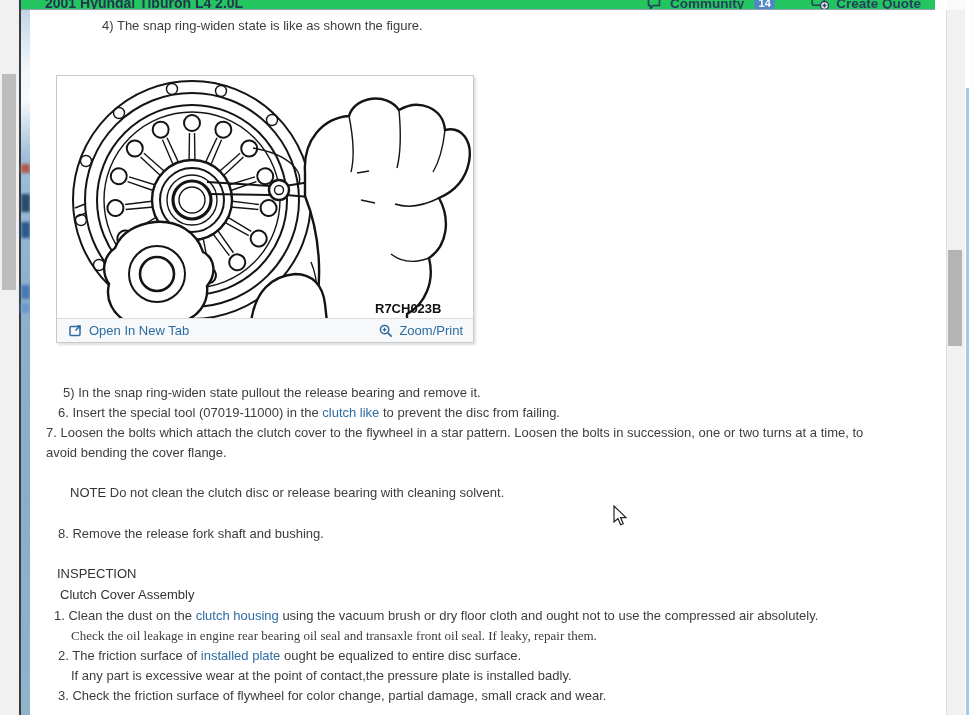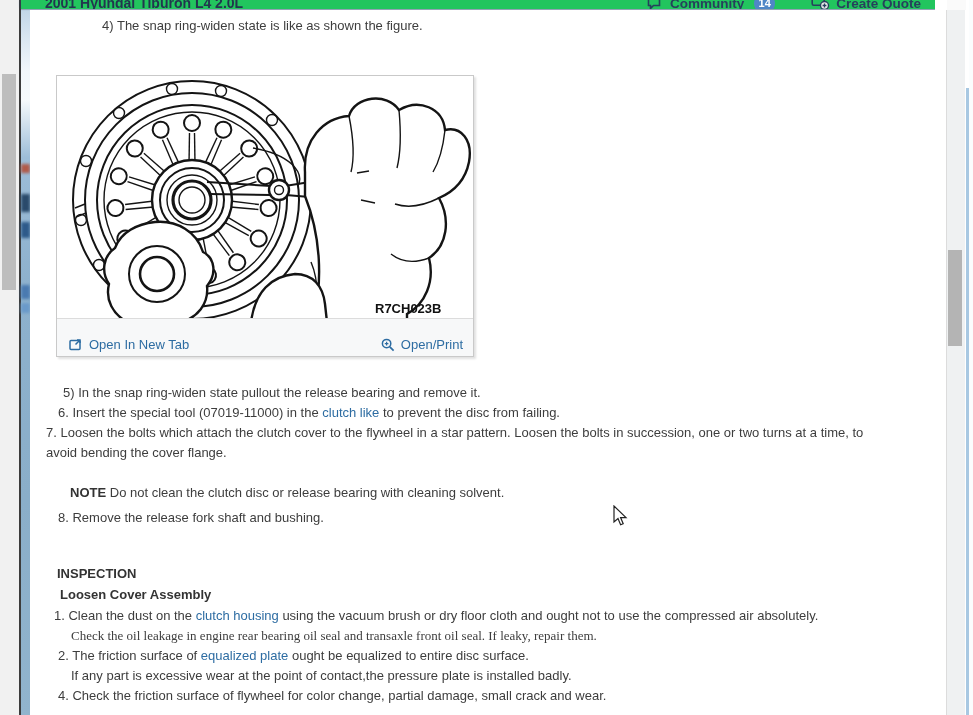--- a/index.html
+++ b/index.html
@@ -34,29 +34,29 @@
   
   #right-track{left:946px;top:10px;width:18px;height:705px;background:#eff1f2;border-left:1px solid #dcdcdc;}
   #right-thumb{left:948px;top:250px;width:14px;height:96px;background:#b4b4b4;}
   #right-blueline{left:966px;top:88px;width:3px;height:627px;background:#a8c8e2;}
   #right-white{left:969px;top:0;width:4px;height:715px;background:#fbfdfe;}
   #right-topwhite{left:947px;top:0;width:19px;height:10px;background:#fafafa;}
 
   
   .para{font-size:13px;line-height:20px;color:#3d3d3d;}
   .para a{color:#2d6ca2;text-decoration:none;cursor:pointer;}
-  .bold{font-weight:bold;color:#333;}
+  .bold{font-weight:normal;color:#333;}
 
   
   #figure-card{left:56px;top:75px;width:416px;background:#7f1d1d;border:1px solid #c9c9c9;
                box-shadow:2px 2px 2px rgba(0,0,0,0.12);}
   #figure-drawing{display:block;width:416px;height:242px;background:#fff;}
   #figure-footer{height:23px;background:#f7f8f9;border-top:1px solid #dcdcdc;
                  display:flex;align-items:center;justify-content:space-between;
-                 padding:14px 10px 0 12px;font-size:13px;}
+                 padding:0 10px 0 12px;font-size:13px;}
   .fig-link{display:flex;align-items:center;gap:6px;color:#2d6ca2;cursor:pointer;}
   .draw{stroke:#141414;fill:none;stroke-width:2;}
   .draw-thin{stroke:#141414;fill:none;stroke-width:1.4;}
   .draw-white{stroke:#141414;fill:#ffffff;stroke-width:2.4;}
   #figure-code{font-weight:bold;font-size:13px;fill:#111;font-family:"Liberation Sans",sans-serif;}
 </style>
 </head>
 <body>
 
 <div class="abs" id="left-gutter"></div>
@@ -237,45 +237,45 @@
         <path d="M6.5,6.5 L11,2 M8,2 h3 v3" fill="none" stroke="#2d6ca2" stroke-width="1.5"></path>
       </svg>
       <span>Open In New Tab</span>
     </div>
     <div class="fig-link">
       <svg width="14" height="14" viewBox="0 0 14 14">
         <circle cx="5.6" cy="5.6" r="4.2" fill="none" stroke="#2d6ca2" stroke-width="1.5"></circle>
         <line x1="8.8" y1="8.8" x2="12.6" y2="12.6" stroke="#2d6ca2" stroke-width="1.7"></line>
         <path d="M5.6,3.8 v3.6 M3.8,5.6 h3.6" stroke="#2d6ca2" stroke-width="1.2"></path>
       </svg>
-      <span>Open/Print</span>
+      <span>Zoom/Print</span>
     </div>
   </div>
 </div>
 
 <div class="abs para" style="left:63px;top:383px;width:840px;">5) In the snap ring-widen state pullout the release bearing and remove it.</div>
 
 <div class="abs para" style="left:58px;top:403px;width:860px;"><span>6. Insert the special tool (07019-11000) in the </span><a>clutch like</a><span> to prevent the disc from failing.</span></div>
 
 <div class="abs para" style="left:46px;top:423px;width:850px;">7. Loosen the bolts which attach the clutch cover to the flywheel in a star pattern. Loosen the bolts in succession, one or two turns at a time, to avoid bending the cover flange.</div>
 
 <div class="abs para" style="left:70px;top:483px;width:840px;"><span class="bold">NOTE</span><span> Do not clean the clutch disc or release bearing with cleaning solvent.</span></div>
 
-<div class="abs para" style="left:58px;top:508px;width:840px;">8. Remove the release fork shaft and bushing.</div>
+<div class="abs para" style="left:58px;top:524px;width:840px;">8. Remove the release fork shaft and bushing.</div>
 
 <div class="abs para bold" style="left:57px;top:564px;">INSPECTION</div>
-<div class="abs para bold" style="left:60px;top:585px;">Loosen Cover Assembly</div>
+<div class="abs para bold" style="left:60px;top:585px;">Clutch Cover Assembly</div>
 
 <div class="abs para" style="left:54px;top:606px;width:870px;"><span>1. Clean the dust on the </span><a>clutch housing</a><span> using the vacuum brush or dry floor cloth and ought not to use the compressed air absolutely.</span></div>
 <div class="abs para" style="left:71px;top:626px;width:850px;font-family:Liberation Serif, serif;">Check the oil leakage in engine rear bearing oil seal and transaxle front oil seal. If leaky, repair them.</div>
 
-<div class="abs para" style="left:58px;top:646px;width:860px;"><span>2. The friction surface of </span><a>equalized plate</a><span> ought be equalized to entire disc surface.</span></div>
+<div class="abs para" style="left:58px;top:646px;width:860px;"><span>2. The friction surface of </span><a>installed plate</a><span> ought be equalized to entire disc surface.</span></div>
 <div class="abs para" style="left:71px;top:666px;width:850px;">If any part is excessive wear at the point of contact,the pressure plate is installed badly.</div>
 
-<div class="abs para" style="left:58px;top:686px;width:860px;">4. Check the friction surface of flywheel for color change, partial damage, small crack and wear.</div>
+<div class="abs para" style="left:58px;top:686px;width:860px;">3. Check the friction surface of flywheel for color change, partial damage, small crack and wear.</div>
 
 <div class="abs" id="right-topwhite"></div>
 <div class="abs" id="right-track"></div>
 <div class="abs" id="right-thumb"></div>
 <div class="abs" id="right-blueline"></div>
 <div class="abs" id="right-white"></div>
 
 <svg class="abs" style="left:613px;top:505px;" width="15" height="22" viewBox="0 0 15 22">
   <path d="M1,1 L1,17 L5,13.5 L7.6,19.8 L10.2,18.7 L7.6,12.6 L13,12.6 Z" fill="#ffffff" stroke="#222222" stroke-width="1.2"></path>
 </svg>

